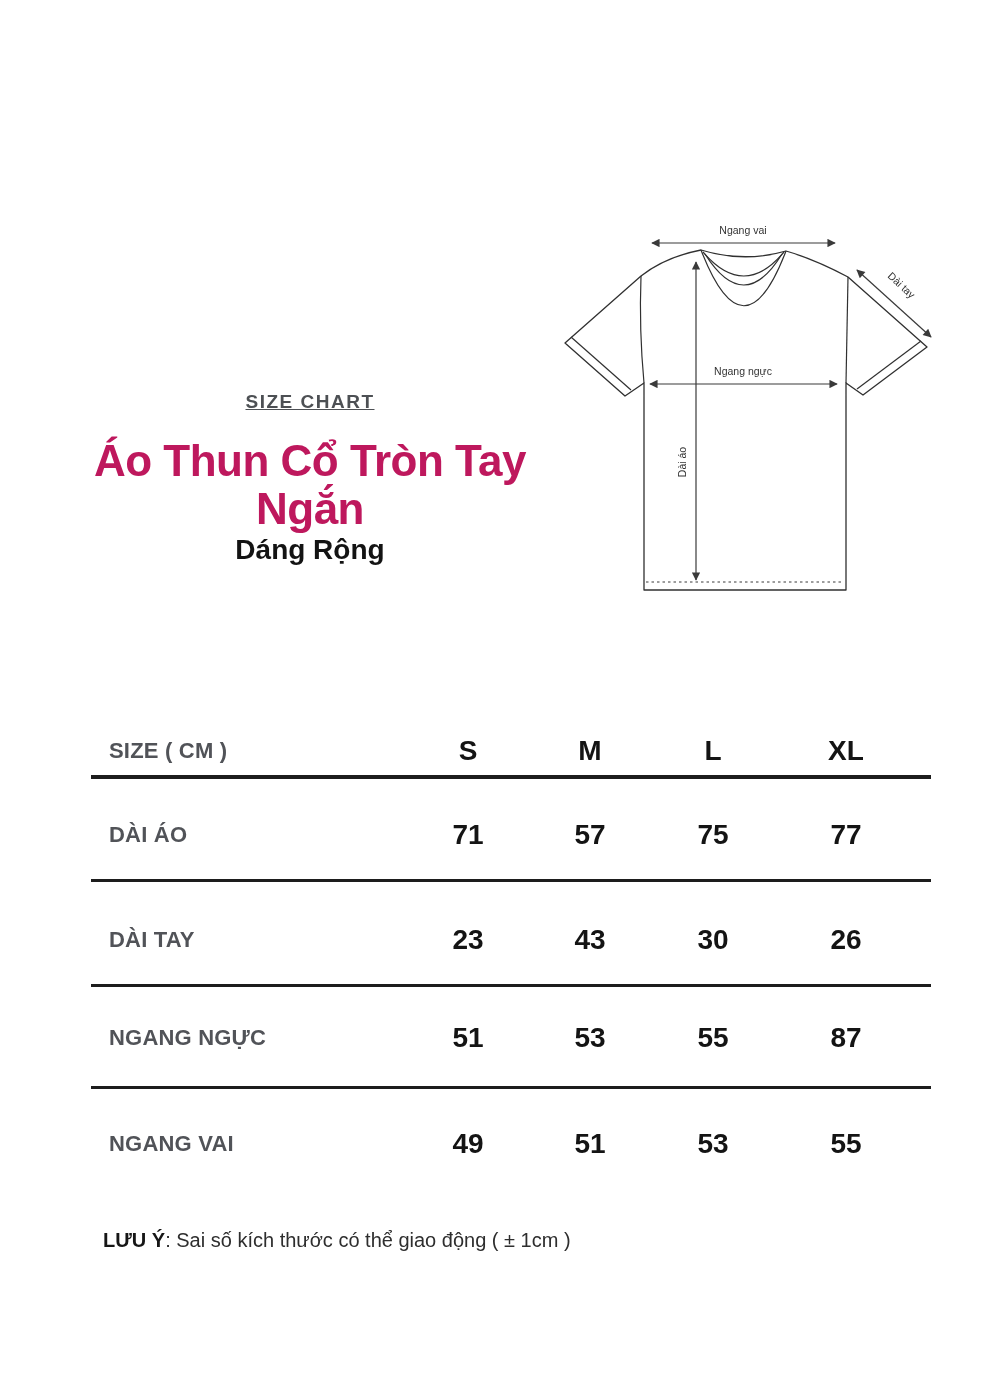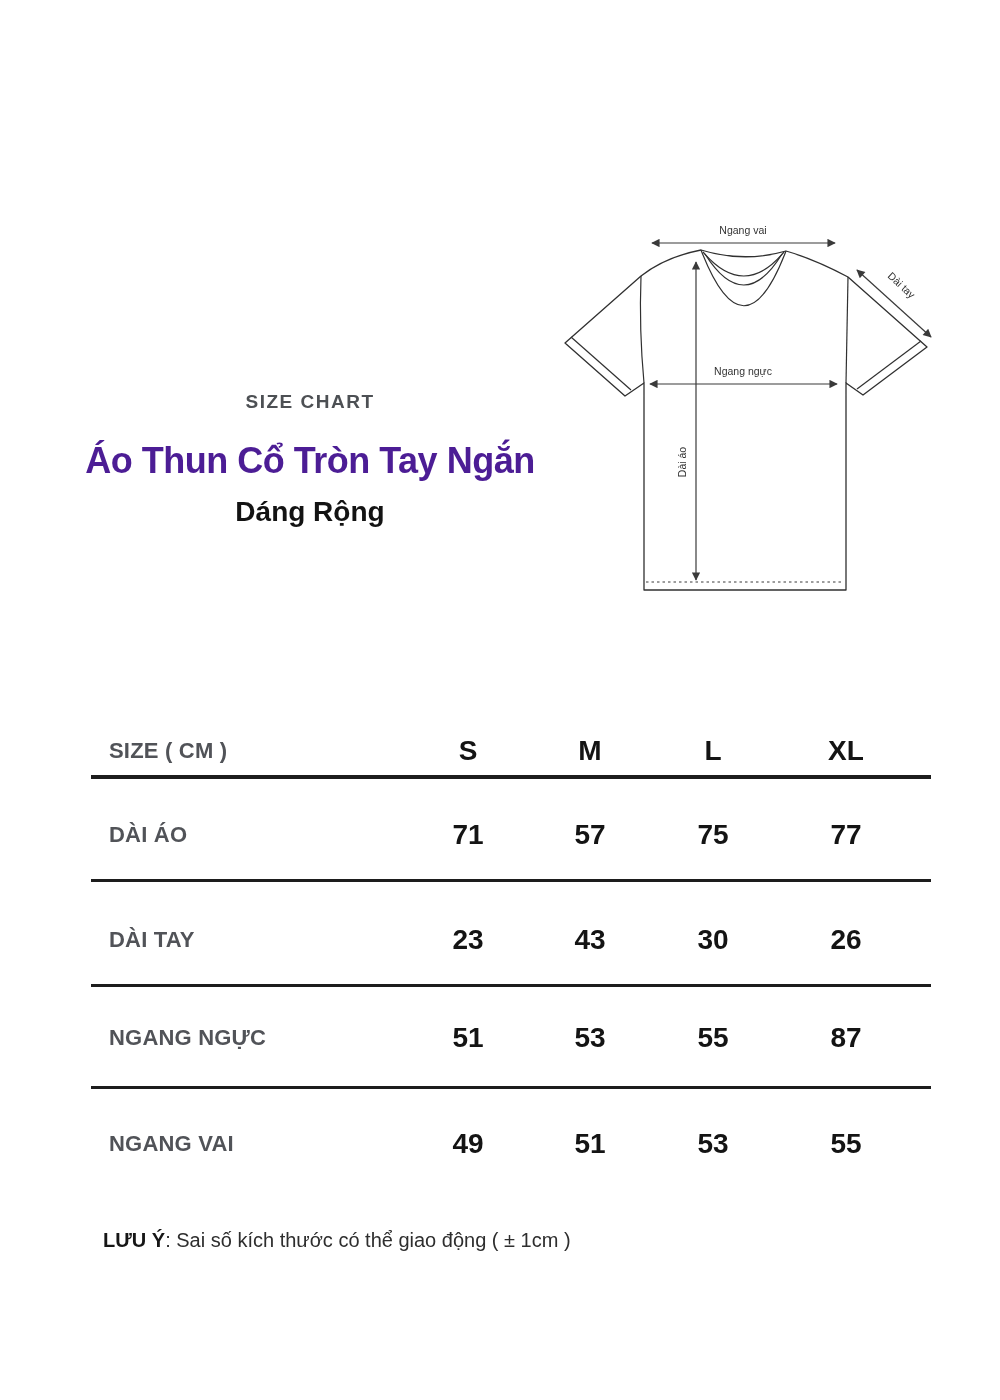--- a/index.html
+++ b/index.html
@@ -6,27 +6,27 @@
   body{
     width:1000px;height:1400px;background:#ffffff;
     font-family:"Liberation Sans", sans-serif;
     -webkit-font-smoothing:antialiased;
   }
   .page{position:relative;width:1000px;height:1400px;background:#ffffff;overflow:hidden;}
 
   
   .title-block{position:absolute;left:40px;top:391px;width:540px;text-align:center;}
   .size-chart-label{
-    font-size:19px;font-weight:bold;letter-spacing:1.5px;color:#4d5054;line-height:22px;
+    font-size:19px;font-weight:bold;letter-spacing:1.5px;color:#4d5054;line-height:22px;text-decoration:underline;
   }
   .product-title{
-    margin:24px 0 0 0;font-size:36px;font-weight:bold;color:#4c1d95;line-height:48px;letter-spacing:-0.5px;
+    margin:24px 0 0 0;font-size:44px;font-weight:bold;color:#be185d;line-height:48px;letter-spacing:-0.5px;
   }
   .fit-subtitle{
-    margin-top:10px;font-size:28px;font-weight:bold;color:#131313;line-height:34px;
+    font-size:28px;font-weight:bold;color:#131313;line-height:34px;
   }
 
   
   .diagram{position:absolute;left:540px;top:200px;width:420px;height:420px;}
   .shirt-path{fill:#ffffff;stroke:#303030;stroke-width:1.3;stroke-linejoin:round;}
   .shirt-line{fill:none;stroke:#303030;stroke-width:1.2;}
   .hem-dotted{fill:none;stroke:#3a3a3a;stroke-width:1;stroke-dasharray:2.5 3;}
   .measure-line{stroke:#3a3a3a;stroke-width:1.2;fill:none;}
   .measure-text{font-family:"Liberation Sans",sans-serif;font-size:10.5px;fill:#333333;}
   .arrowhead{fill:#3a3a3a;}

